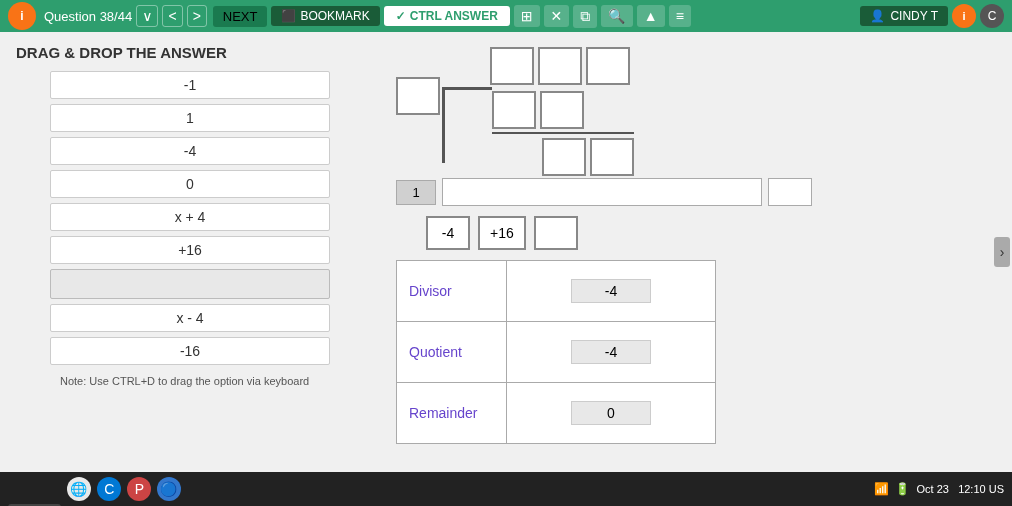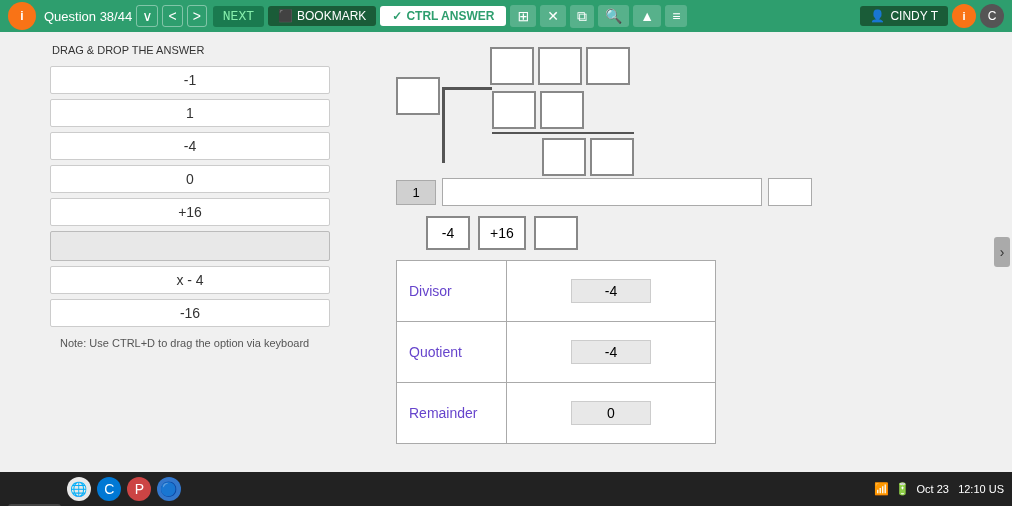--- a/index.html
+++ b/index.html
@@ -22,23 +22,23 @@
       color: white; font-weight: bold; font-size: 12px;
     }
     .question-label {
       color: white; font-size: 13px; margin-left: 4px;
     }
     .nav-chevron {
       color: white; font-size: 14px; cursor: pointer; padding: 2px 5px;
       border: 1px solid rgba(255,255,255,0.4); border-radius: 3px;
     }
     .nav-next-btn {
-      background: #1a7a4f; color: #86efac; border: none;
+      background: #1a7a4f; color: #000000; border: none;
       padding: 3px 10px; font-size: 13px; cursor: pointer;
-      border-radius: 3px; margin-left: 2px; font-family: Liberation Mono, monospace;
+      border-radius: 3px; margin-left: 2px;
     }
     .nav-bookmark-btn {
       background: #1a5c38; color: white; border: none;
       padding: 3px 10px; font-size: 12px; cursor: pointer;
       border-radius: 3px; display: flex; align-items: center; gap: 4px;
     }
     .nav-check-btn {
       background: white; color: #2e9e6e; border: none;
       padding: 3px 12px; font-size: 12px; cursor: pointer;
       border-radius: 3px; font-weight: bold; display: flex; align-items: center; gap: 4px;
@@ -72,21 +72,21 @@
       background: #f0f0f0;
     }
 
     
     .left-panel {
       width: 380px;
       padding: 12px 16px;
       background: #f0f0f0;
     }
     .drag-drop-title {
-      font-size: 11px; font-weight: normal; color: #333; margin-bottom: 10px; margin-left: 36px;
+      font-size: 15px; font-weight: bold; color: #333; margin-bottom: 10px;
     }
     .answer-option {
       background: white; border: 1px solid #ccc;
       padding: 5px 10px; margin-bottom: 5px;
       text-align: center; font-size: 14px; color: #333;
       cursor: grab; border-radius: 2px;
       width: 280px; margin-left: auto; margin-right: auto;
     }
     .answer-option.empty {
       background: #e8e8e8; border: 1px solid #bbb;
@@ -269,20 +269,21 @@
 
 <div class="main-content">
 
   <div class="left-panel">
     <div class="drag-drop-title">DRAG &amp; DROP THE ANSWER</div>
 
     <div class="answer-option">-1</div>
     <div class="answer-option">1</div>
     <div class="answer-option">-4</div>
     <div class="answer-option">0</div>
+    <div class="answer-option">x + 4</div>
     <div class="answer-option">+16</div>
     <div class="answer-option empty"></div>
     <div class="answer-option">x - 4</div>
     <div class="answer-option">-16</div>
 
     <div class="note-text">Note: Use CTRL+D to drag the option via keyboard</div>
   </div>
 
   <div class="right-panel">
 

